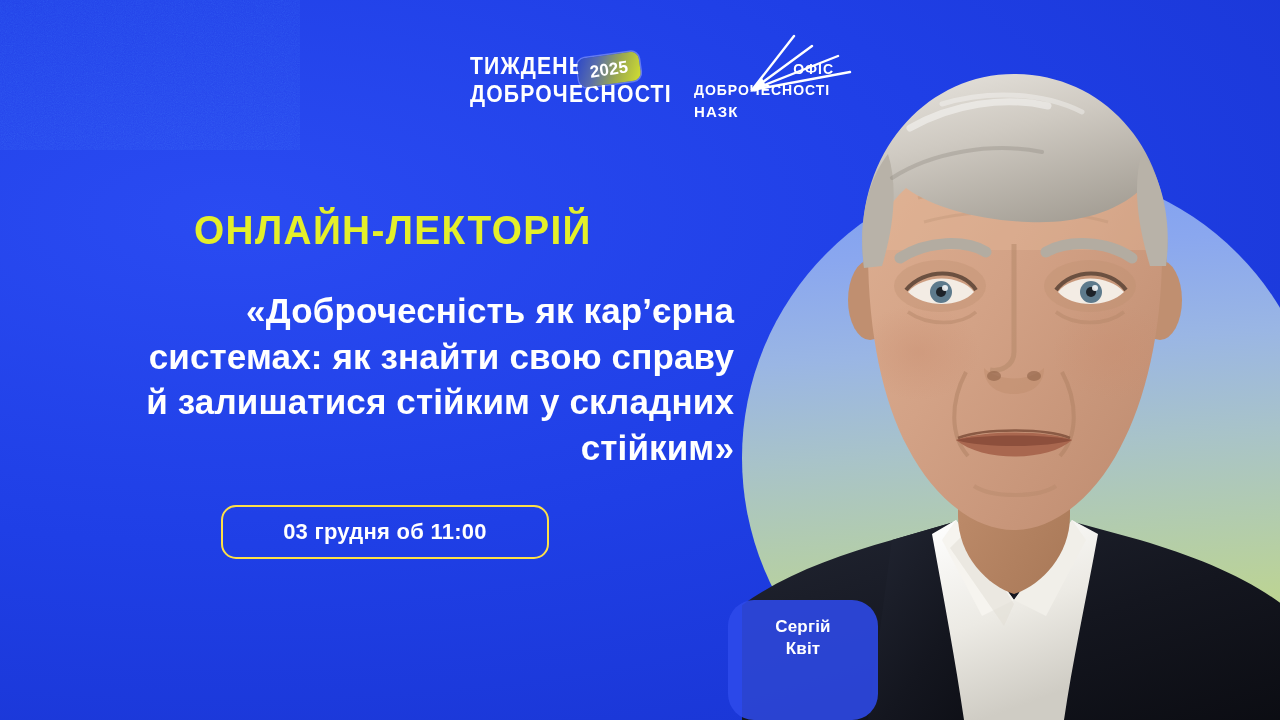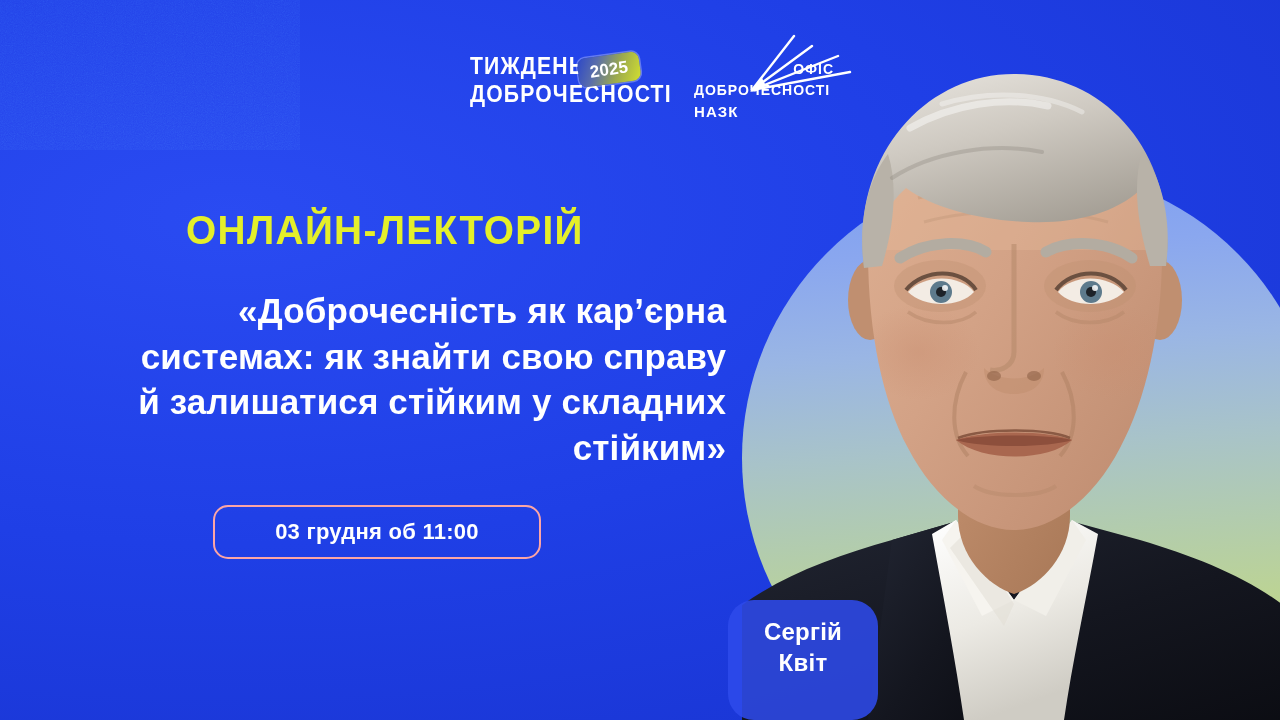--- a/index.html
+++ b/index.html
@@ -156,21 +156,21 @@
     position: absolute;
     left: 744px;
     top: 34px;
     width: 110px;
     height: 62px;
   }
 
   
   .content {
     position: absolute;
-    left: 0;
+    left: 8px;
     top: 0;
     width: 748px;
     height: 720px;
     z-index: 25;
   }
   .kicker {
     position: absolute;
     left: 186px;
     top: 208px;
     font-size: 40px;
@@ -195,21 +195,21 @@
   }
   .headline .hl-line { display: block; white-space: nowrap; }
 
   .datebadge {
     position: absolute;
     left: 213px;
     top: 505px;
     width: 328px;
     height: 54px;
     border-radius: 15px;
-    border: 2px solid #fca5a5;
+    border: 2px solid #fde047;
     background: linear-gradient(180deg,
         #d9e52c 0%,
         #c9d43a 18%,
         #9aa croissant 0%,
         #8e9a66 42%,
         #6370ad 66%,
         #3a52d8 86%,
         #2a44e2 100%);
     box-sizing: border-box;
     display: flex;
@@ -237,21 +237,21 @@
     display: flex;
     flex-direction: column;
     align-items: center;
     justify-content: flex-start;
     padding-top: 16px;
     box-sizing: border-box;
   }
   .nameplate .nm {
     display: block;
     color: #ffffff;
-    font-size: 24px;
+    font-size: 17px;
     font-weight: 700;
     line-height: 1.30;
     letter-spacing: .01em;
     white-space: nowrap;
   }
 </style>
 </head>
 <body>
 
 <div id="poster">

